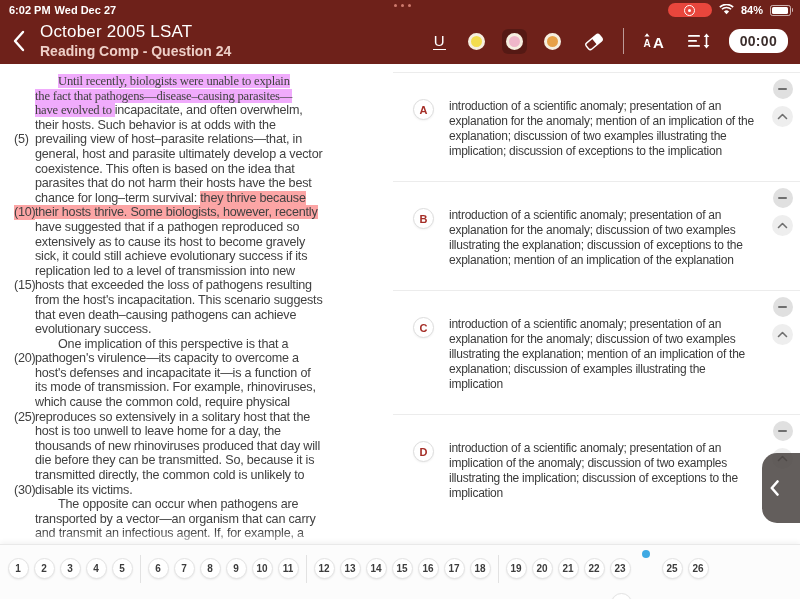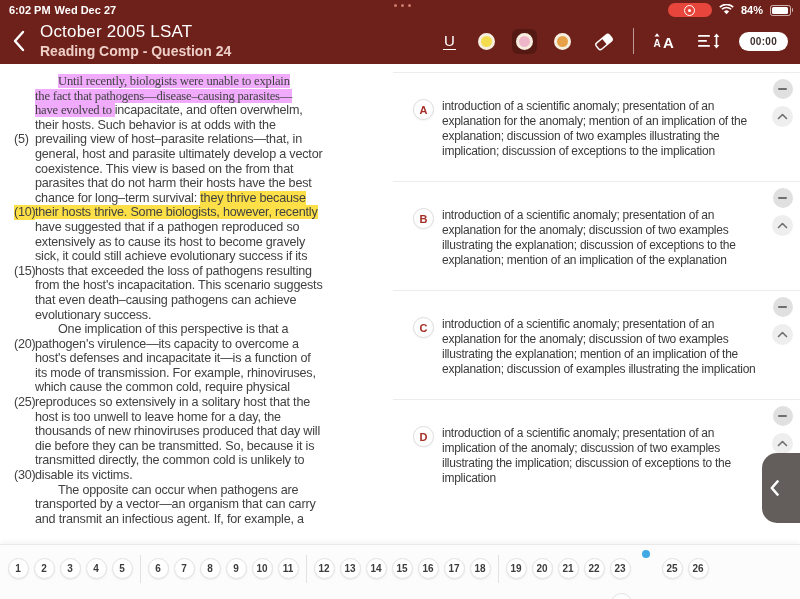--- a/index.html
+++ b/index.html
@@ -23,38 +23,38 @@
   .titles{margin-left:4px;line-height:1.1;}
   .h-title{font-size:17px;font-weight:500;letter-spacing:.2px;}
   .h-sub{font-size:14px;font-weight:700;color:#eecfc7;margin-top:2px;}
   .toolbar{margin-left:auto;display:flex;align-items:center;gap:18px;}
   .tb-underline{font-size:15px;font-weight:500;border-bottom:1.5px solid #fff;line-height:15px;padding:0 1px 1px;cursor:pointer;}
   .hl-btn{width:25px;height:25px;border-radius:6px;display:flex;align-items:center;justify-content:center;cursor:pointer;}
   .hl-btn.sel{background:rgba(0,0,0,.22);}
   .hl-btn i{width:11px;height:11px;border-radius:50%;border:3px solid #f6efe0;display:block;}
   .tb-ico{display:flex;align-items:center;cursor:pointer;}
   .tb-div{width:1px;height:26px;background:rgba(255,255,255,.55);}
-  .timer-pill{background:#fff;color:#3c2f2d;font-size:10px;font-weight:700;border-radius:11px;padding:4px 11px;letter-spacing:.3px;cursor:pointer;}
+  .timer-pill{background:#fff;color:#3c2f2d;font-size:14px;font-weight:700;border-radius:11px;padding:4px 11px;letter-spacing:.3px;cursor:pointer;}
   
   .content{display:flex;height:483px;background:#fff;}
   .passage-col{width:393px;padding-top:10px;position:relative;overflow:hidden;}
   .passage-col:after{content:"";position:absolute;left:0;right:0;bottom:0;height:16px;
       background:linear-gradient(rgba(255,255,255,0),rgba(255,255,255,.95));pointer-events:none;}
   .pline{height:14.6px;line-height:14.6px;white-space:nowrap;font-size:12.6px;letter-spacing:-.2px;color:#414141;padding-left:14px;}
   .lnum{display:inline-block;width:21px;}
   .pind{display:inline-block;width:23px;}
   .hl-orange{background:#f0abfc;font-family:Liberation Serif, serif;}
-  .hl-pink{background:#fde047;}
+  .hl-pink{background:#fca5a5;}
   .answers-col{flex:1;position:relative;overflow:hidden;}
   .answer-list{margin-top:8px;}
   .answer-row{position:relative;border-top:1px solid #ececec;display:flex;padding:26px 44px 22px 20px;cursor:pointer;}
   .letter{flex:none;width:19px;height:19px;border:1px solid #ddd;border-radius:50%;background:#fff;
           box-shadow:0 1px 2px rgba(0,0,0,.05);color:#a52e27;font-size:11px;font-weight:700;
           display:flex;align-items:center;justify-content:center;}
-  .atext{margin-left:8px;width:314px;font-size:12px;line-height:15px;letter-spacing:-.25px;color:#3a3a3a;}
+  .atext{margin-left:15px;width:314px;font-size:12px;line-height:15px;letter-spacing:-.25px;color:#3a3a3a;}
   .row-btns{position:absolute;top:6px;right:7px;display:flex;flex-direction:column;gap:7px;align-items:center;}
   .btn-minus{width:20px;height:20px;border-radius:50%;background:#e0e0e0;display:flex;align-items:center;justify-content:center;cursor:pointer;}
   .btn-minus i{width:9px;height:2px;background:#6f6f6f;border-radius:1px;}
   .btn-chev{width:21px;height:21px;border-radius:50%;background:#eeeeee;display:flex;align-items:center;justify-content:center;cursor:pointer;}
   
   .handle-tab{position:absolute;right:0;top:453px;width:30px;height:70px;border-radius:15px 0 0 15px;
       background:rgba(72,66,64,.85);z-index:5;display:flex;align-items:center;padding-left:8px;cursor:pointer;}
   
   .bottom-nav{position:absolute;left:0;right:0;bottom:0;height:54px;background:#fcfcfc;
       border-top:1px solid #e9e9e9;box-shadow:0 -2px 5px rgba(0,0,0,.05);}
@@ -153,27 +153,28 @@
 
   <div class="content">
     <div class="passage-col">
       <div id="passage-text">
           <div class="pline"><span class="lnum"></span><span class="pind"></span><span class="hl-orange">Until recently, biologists were unable to explain</span></div>
           <div class="pline"><span class="lnum"></span><span class="hl-orange">the fact that pathogens—disease–causing parasites—</span></div>
           <div class="pline"><span class="lnum"></span><span class="hl-orange">have evolved to </span><span>incapacitate, and often overwhelm,</span></div>
           <div class="pline"><span class="lnum"></span><span>their hosts. Such behavior is at odds with the</span></div>
           <div class="pline"><span class="lnum">(5)</span><span>prevailing view of host–parasite relations—that, in</span></div>
           <div class="pline"><span class="lnum"></span><span>general, host and parasite ultimately develop a vector</span></div>
-          <div class="pline"><span class="lnum"></span><span>coexistence. This view is based on the from that</span></div>
+          <div class="pline"><span class="lnum"></span><span>coexistence. This often is based on the idea that</span></div>
           <div class="pline"><span class="lnum"></span><span>parasites that do not harm their hosts have the best</span></div>
           <div class="pline"><span class="lnum"></span><span>chance for long–term survival: </span><span class="hl-pink">they thrive because</span></div>
           <div class="pline"><span class="lnum hl-pink">(10)</span><span class="hl-pink">their hosts thrive. Some biologists, however, recently</span></div>
           <div class="pline"><span class="lnum"></span><span>have suggested that if a pathogen reproduced so</span></div>
           <div class="pline"><span class="lnum"></span><span>extensively as to cause its host to become gravely</span></div>
           <div class="pline"><span class="lnum"></span><span>sick, it could still achieve evolutionary success if its</span></div>
+          <div class="pline"><span class="lnum"></span><span>replication led to a level of transmission into new</span></div>
           <div class="pline"><span class="lnum">(15)</span><span>hosts that exceeded the loss of pathogens resulting</span></div>
           <div class="pline"><span class="lnum"></span><span>from the host's incapacitation. This scenario suggests</span></div>
           <div class="pline"><span class="lnum"></span><span>that even death–causing pathogens can achieve</span></div>
           <div class="pline"><span class="lnum"></span><span>evolutionary success.</span></div>
           <div class="pline"><span class="lnum"></span><span class="pind"></span><span>One implication of this perspective is that a</span></div>
           <div class="pline"><span class="lnum">(20)</span><span>pathogen's virulence—its capacity to overcome a</span></div>
           <div class="pline"><span class="lnum"></span><span>host's defenses and incapacitate it—is a function of</span></div>
           <div class="pline"><span class="lnum"></span><span>its mode of transmission. For example, rhinoviruses,</span></div>
           <div class="pline"><span class="lnum"></span><span>which cause the common cold, require physical</span></div>
           <div class="pline"><span class="lnum">(25)</span><span>reproduces so extensively in a solitary host that the</span></div>

